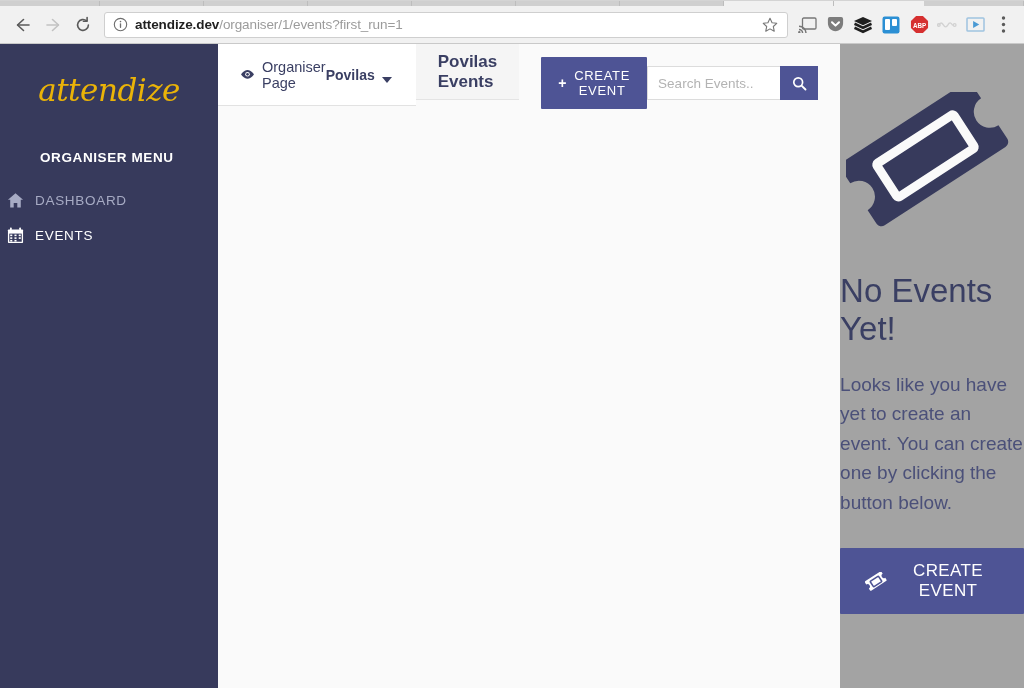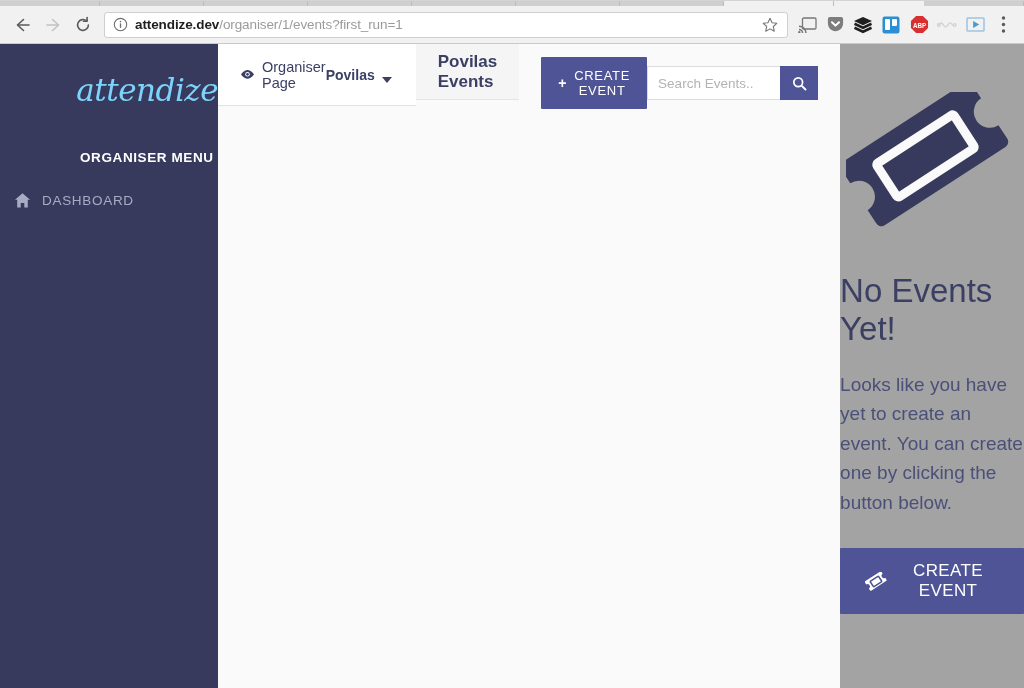--- a/index.html
+++ b/index.html
@@ -81,41 +81,40 @@
   }
 
   
   .sidebar {
     width: 218px; flex: 0 0 218px;
     background: #373a5c;
     height: 100%;
     padding-top: 6px;
   }
   .logo {
-    text-align: right;
-    color: #7dd3fc;
+    text-align: center;
+    color: #eab308;
     font-family: "DejaVu Serif", serif;
     font-style: italic;
     font-size: 31px;
     letter-spacing: -0.5px;
     padding: 22px 0 4px 0;
     font-weight: normal;
   }
   .menu-heading {
     color: #ffffff;
     font-size: 13.5px;
     font-weight: bold;
     letter-spacing: 0.6px;
     padding: 38px 0 0 40px;
-    margin-left: 40px;
   }
   .menu-list { margin-top: 18px; }
   .menu-item {
     display: flex; align-items: center;
-    padding: 9px 0 9px 11px;
+    padding: 9px 0 9px 4px;
     color: #a7abc4;
     font-size: 13.5px;
     letter-spacing: 0.7px;
     cursor: pointer;
   }
   .menu-item .mi-icon {
     width: 22px; flex: 0 0 22px;
     display: flex; align-items: center; justify-content: center;
     margin-right: 9px;
   }
@@ -385,20 +384,41 @@
 
         <div class="menu-item">
           <span class="mi-icon">
             <svg width="17" height="17" viewBox="0 0 18 18">
               <path d="M9 1.4 L17 8.3 H14.6 V16.3 H10.9 V11.6 H7.1 V16.3 H3.4 V8.3 H1 Z" fill="#a7abc4"></path>
             </svg>
           </span>
           <span>DASHBOARD</span>
         </div>
 
+        <div class="menu-item active">
+          <span class="mi-icon">
+            <svg width="17" height="17" viewBox="0 0 18 18">
+              <rect x="1" y="2.6" width="16" height="14.4" rx="0.8" fill="#ffffff"></rect>
+              <rect x="2.4" y="7" width="13.2" height="8.6" fill="#373a5c"></rect>
+              <rect x="3.2" y="0.6" width="1.8" height="3.4" rx="0.6" fill="#ffffff"></rect>
+              <rect x="13" y="0.6" width="1.8" height="3.4" rx="0.6" fill="#ffffff"></rect>
+              <g fill="#ffffff">
+                <rect x="3.4" y="8" width="2.2" height="1.7"></rect>
+                  <rect x="7.9" y="8" width="2.2" height="1.7"></rect>
+                  <rect x="12.4" y="8" width="2.2" height="1.7"></rect>
+                <rect x="3.4" y="10.9" width="2.2" height="1.7"></rect>
+                  <rect x="7.9" y="10.9" width="2.2" height="1.7"></rect>
+                  <rect x="12.4" y="10.9" width="2.2" height="1.7"></rect>
+                <rect x="3.4" y="13.7" width="2.2" height="1.7"></rect>
+                  <rect x="7.9" y="13.7" width="2.2" height="1.7"></rect>
+              </g>
+            </svg>
+          </span>
+          <span>EVENTS</span>
+        </div>
 
 
       </div>
     </div>
 
     <div class="main">
 
       <div class="topbar">
         <div class="organiser-link">
           <span class="eye">

